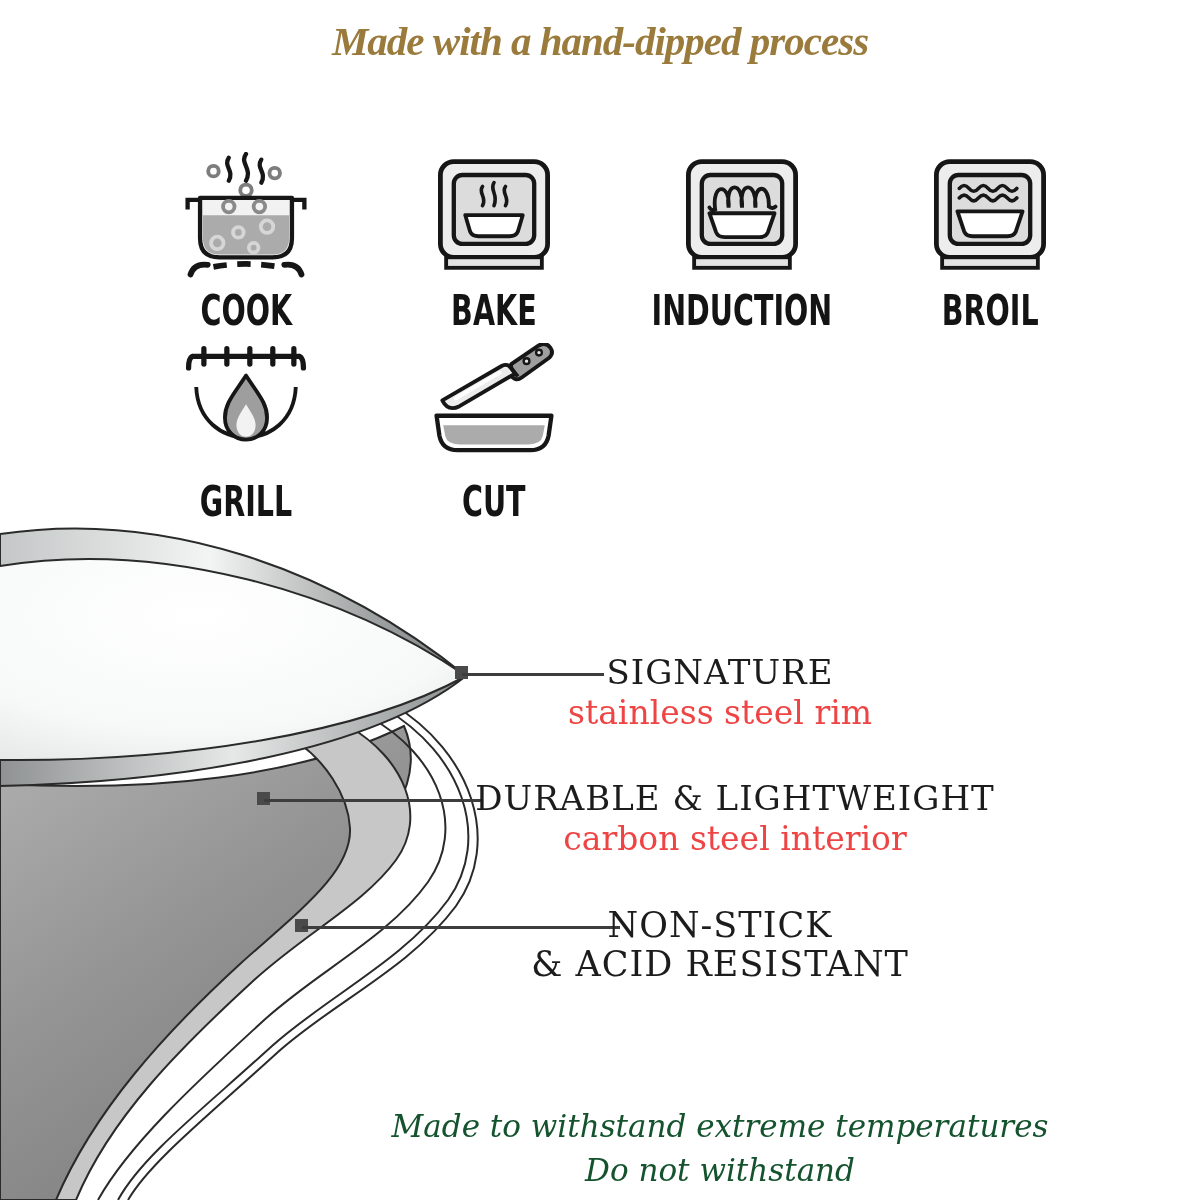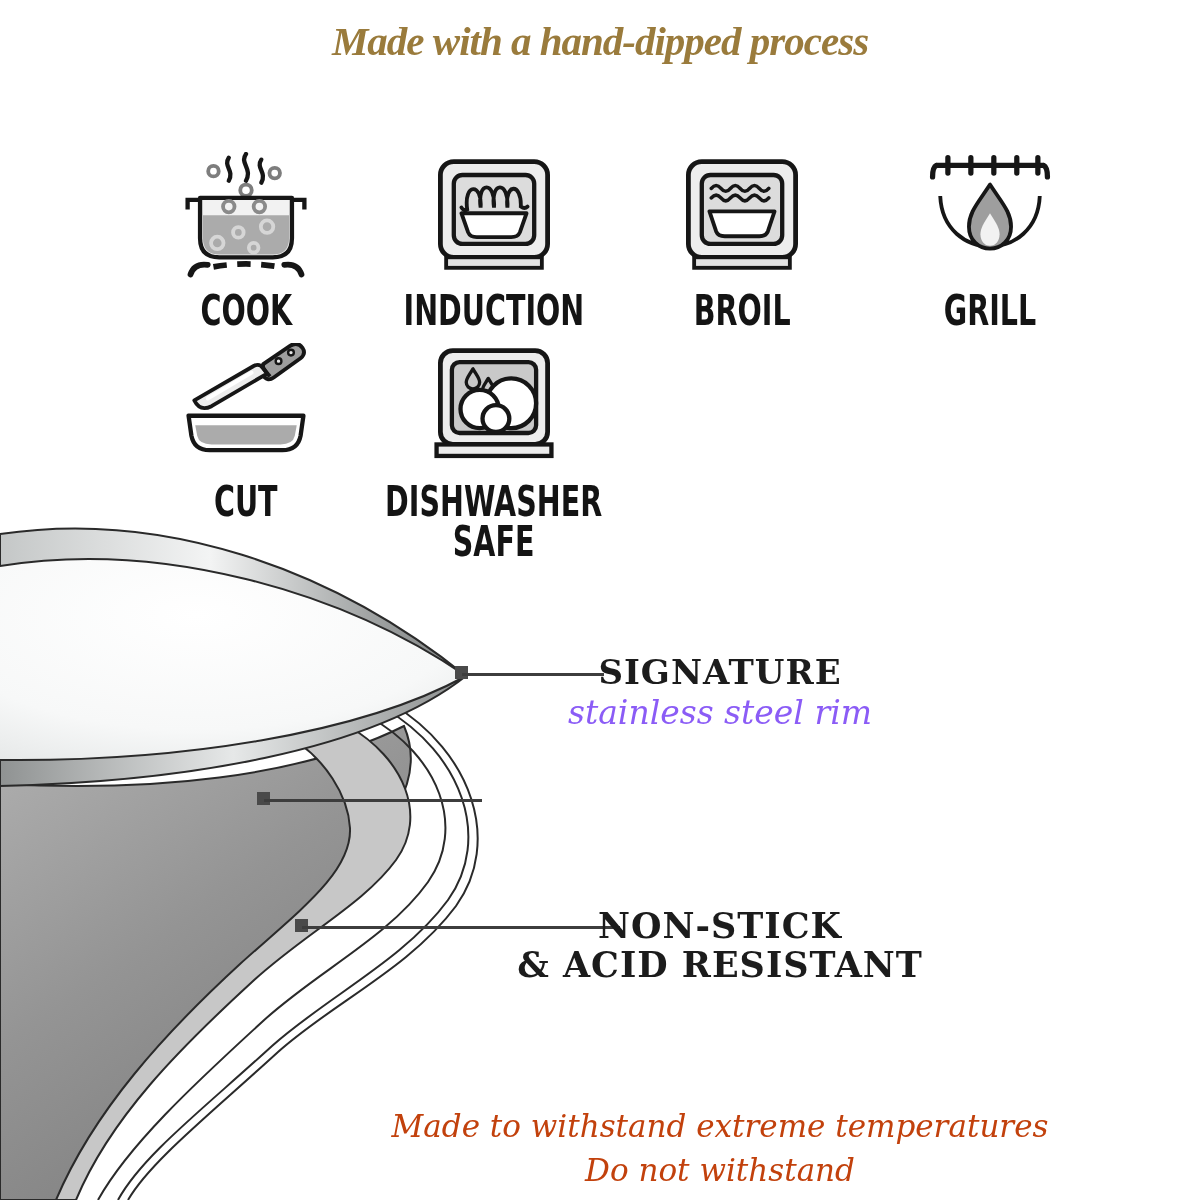--- a/index.html
+++ b/index.html
@@ -24,27 +24,27 @@
 
   
   .pan{position:absolute;left:0;top:520px;width:520px;height:680px;}
 
   
   .callout-line{position:absolute;height:3px;background:#3d3d3d;}
   .callout-square{position:absolute;width:13px;height:13px;background:#4a4a4a;}
 
   
   .callout{position:absolute;text-align:center;}
-  .callout .title{font-weight:bold;font-size:34px;line-height:40px;letter-spacing:1px;color:#1c1c1c;}
-  .callout .subtitle{font-style:italic;font-size:33px;line-height:42px;color:#8b5cf6;}
+  .callout .title{font-weight:normal;font-size:34px;line-height:40px;letter-spacing:1px;color:#1c1c1c;}
+  .callout .subtitle{font-size:33px;line-height:42px;color:#ef4444;}
   .callout.nonstick .title{font-size:35px;line-height:39px;}
   .callout .title div:empty, .callout .subtitle div:empty{display:none;}
 
   .footnote{position:absolute;top:1104px;left:370px;width:700px;text-align:center;
-            font-style:italic;font-size:31px;line-height:44px;color:#c2410c;}
+            font-style:italic;font-size:31px;line-height:44px;color:#14532d;}
 </style>
 </head>
 <body>
 
 <div class="canvas">
 
   <div class="headline">
     <div>Made with a hand-dipped process</div>
   </div>
 
@@ -70,20 +70,34 @@
         <circle cx="78" cy="100" r="5" fill="none" stroke="#d6d6d6" stroke-width="4"></circle>
         <path d="M12,128 Q16,116 30,118" fill="none" stroke="#161616" stroke-width="6" stroke-linecap="round"></path>
         <path d="M128,128 Q124,116 110,118" fill="none" stroke="#161616" stroke-width="6" stroke-linecap="round"></path>
         <path d="M36,120 Q70,114 104,120" fill="none" stroke="#161616" stroke-width="6" stroke-linecap="butt" stroke-dasharray="14 11"></path>
       </svg>
       <div class="icon-label">
         <div>COOK</div>
       </div>
     </div>
 
+    <div class="feature">
+      <svg viewBox="0 0 140 140">
+        <rect x="14" y="10" width="112" height="100" rx="14" fill="#ededed" stroke="#161616" stroke-width="5"></rect>
+        <rect x="28" y="24" width="84" height="72" rx="9" fill="#dcdcdc" stroke="#161616" stroke-width="4.5"></rect>
+        <path d="M58,36 c-5,7 5,11 0,20" fill="none" stroke="#161616" stroke-width="3.8" stroke-linecap="round"></path>
+        <path d="M70,32 c-5,8 5,12 0,24" fill="none" stroke="#161616" stroke-width="3.8" stroke-linecap="round"></path>
+        <path d="M82,36 c-5,7 5,11 0,20" fill="none" stroke="#161616" stroke-width="3.8" stroke-linecap="round"></path>
+        <path d="M40,66 L100,66 L95,83 Q93,88 86,88 L54,88 Q47,88 45,83 Z" fill="#ffffff" stroke="#161616" stroke-width="4" stroke-linejoin="round"></path>
+        <rect x="20" y="110" width="100" height="11" fill="#e3e3e3" stroke="#161616" stroke-width="4"></rect>
+      </svg>
+      <div class="icon-label">
+        <div>BAKE</div>
+      </div>
+    </div>
 
     <div class="feature">
       <svg viewBox="0 0 140 140">
         <rect x="14" y="10" width="112" height="100" rx="14" fill="#ededed" stroke="#161616" stroke-width="5"></rect>
         <rect x="28" y="24" width="84" height="72" rx="9" fill="#dcdcdc" stroke="#161616" stroke-width="4.5"></rect>
         <path d="M36,58 q2,4 6,2 c-4,-28 16,-28 14,-2 c-4,-28 16,-28 14,0 c-4,-28 16,-28 14,0 c-3,-26 15,-26 14,-1 q4,3 7,0" fill="none" stroke="#161616" stroke-width="4" stroke-linecap="round"></path>
         <path d="M36,64 L104,64 L97,84 Q95,89 88,89 L52,89 Q45,89 43,84 Z" fill="#ffffff" stroke="#161616" stroke-width="4" stroke-linejoin="round"></path>
         <rect x="20" y="110" width="100" height="11" fill="#e3e3e3" stroke="#161616" stroke-width="4"></rect>
       </svg>
       <div class="icon-label">
@@ -129,36 +143,20 @@
         <path d="M30,58 L76,31" fill="none" stroke="#ffffff" stroke-width="4" stroke-linecap="round"></path>
         <path d="M85,23 L95,35" fill="none" stroke="#161616" stroke-width="4"></path>
         <path d="M10,76 L130,76 L127,97 Q124,112 108,112 L32,112 Q16,112 13,97 Z" fill="#ffffff" stroke="#161616" stroke-width="4.5" stroke-linejoin="round"></path>
         <path d="M17,86 L123,86 L121,97 Q119,106 106,106 L34,106 Q21,106 19,97 Z" fill="#ababab"></path>
       </svg>
       <div class="icon-label">
         <div>CUT</div>
       </div>
     </div>
 
-    <div class="feature">
-      <svg viewBox="0 0 140 140">
-        <rect x="14" y="8" width="112" height="98" rx="13" fill="#ededed" stroke="#161616" stroke-width="5"></rect>
-        <rect x="26" y="20" width="88" height="74" rx="8" fill="#c9c9c9" stroke="#161616" stroke-width="4.5"></rect>
-        <path d="M48,27 C44,34 41,37 41,41 a7,7 0 0 0 14,0 C55,37 52,34 48,27 Z" fill="#c9c9c9" stroke="#161616" stroke-width="3.5" stroke-linejoin="round"></path>
-        <path d="M64,37 C60.5,43 58,45.5 58,49 a6,6 0 0 0 12,0 C70,45.5 67.5,43 64,37 Z" fill="#c9c9c9" stroke="#161616" stroke-width="3.5" stroke-linejoin="round"></path>
-        <circle cx="88" cy="63" r="26" fill="#ffffff" stroke="#161616" stroke-width="4.5"></circle>
-        <circle cx="55" cy="69" r="20" fill="#ffffff" stroke="#161616" stroke-width="4.5"></circle>
-        <circle cx="72" cy="79" r="14" fill="#ffffff" stroke="#161616" stroke-width="4.5"></circle>
-        <rect x="10" y="106" width="120" height="12" fill="#ededed" stroke="#161616" stroke-width="4.5"></rect>
-      </svg>
-      <div class="icon-label">
-        <div>DISHWASHER</div>
-          <div>SAFE</div>
-      </div>
-    </div>
 
 
   </div>
 
   <svg class="pan" viewBox="0 0 520 680">
     <defs>
       <linearGradient id="rimGrad" x1="0" y1="0" x2="1" y2="0">
         <stop offset="0" stop-color="#c4c7c7"></stop>
           <stop offset="0.45" stop-color="#f3f4f4"></stop>
         <stop offset="0.8" stop-color="#9fa2a2"></stop>
@@ -204,20 +202,24 @@
   <div class="callout-line" style="left:264px;top:799px;width:218px;"></div>
 
   <div class="callout-square" style="left:295px;top:919px;"></div>
   <div class="callout-line" style="left:302px;top:926px;width:318px;"></div>
 
   <div class="callout" style="top:652px;left:420px;width:600px;">
     <div class="title">SIGNATURE</div>
     <div class="subtitle">stainless steel rim</div>
   </div>
 
+  <div class="callout" style="top:778px;left:435px;width:600px;">
+    <div class="title">DURABLE &amp; LIGHTWEIGHT</div>
+    <div class="subtitle">carbon steel interior</div>
+  </div>
 
   <div class="callout nonstick" style="top:906px;left:420px;width:600px;text-align:center;">
     <div class="title">
       <div>NON-STICK</div>
       <div>&amp; ACID RESISTANT</div>
     </div>
   </div>
 
   <div class="footnote">
     <div>Made to withstand extreme temperatures</div>

